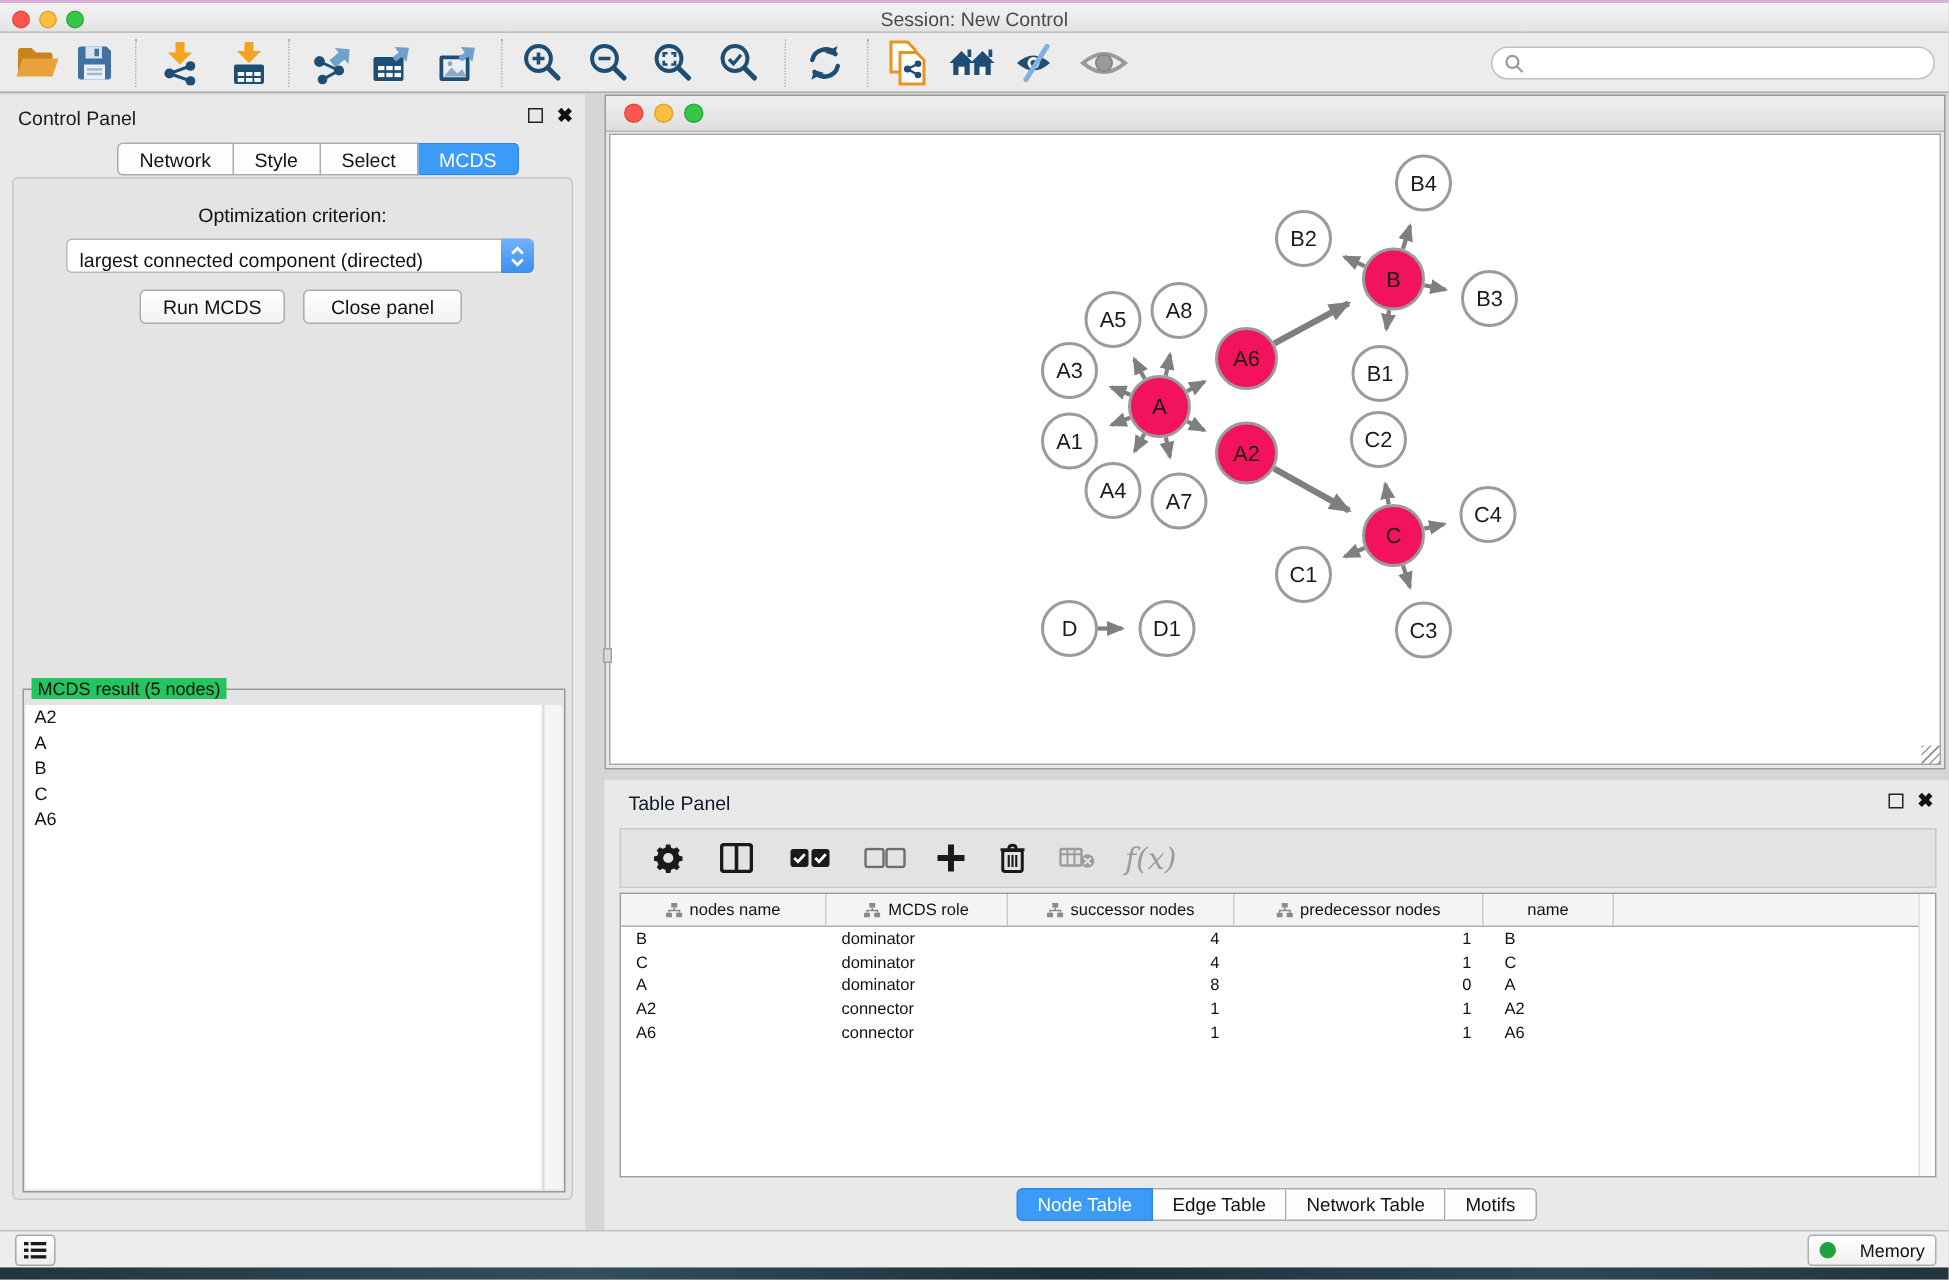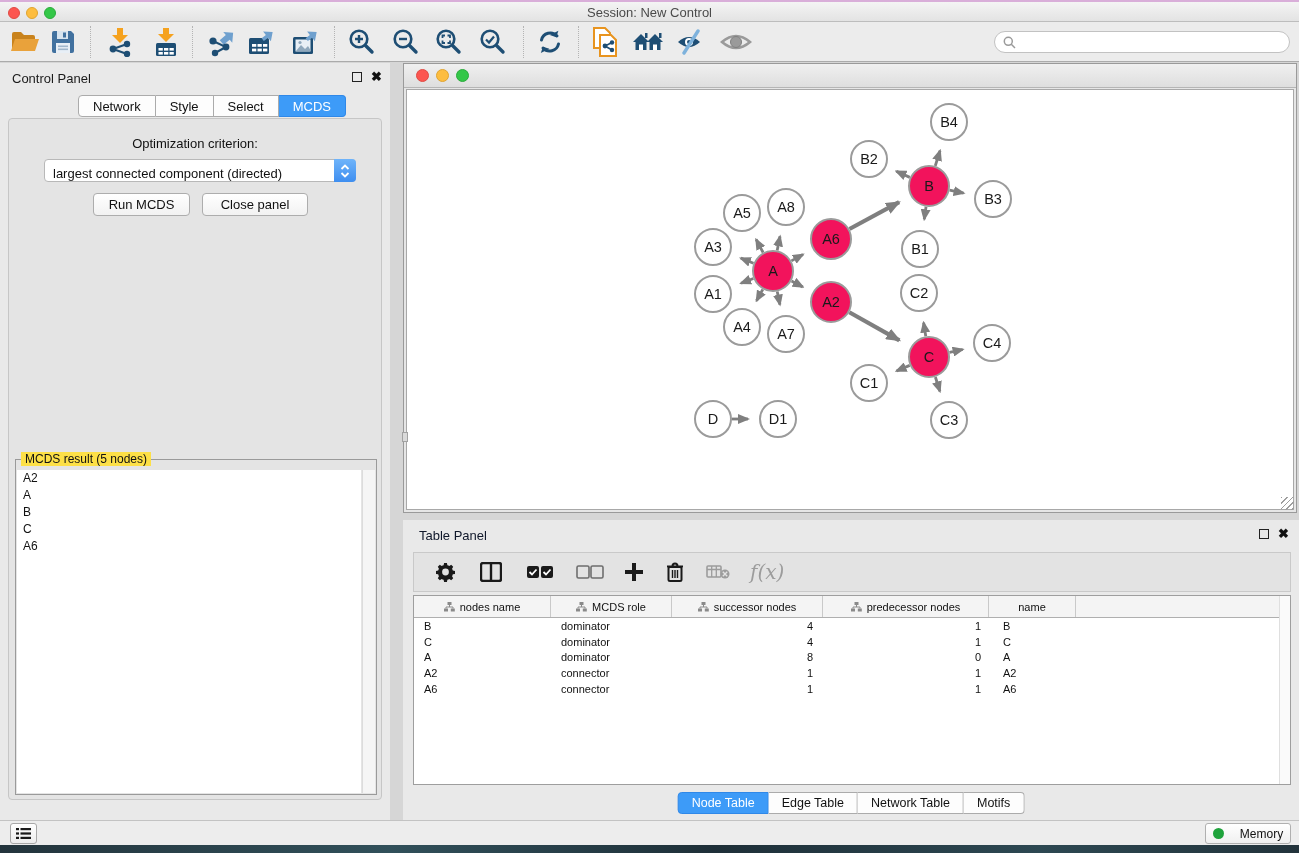--- a/index.html
+++ b/index.html
@@ -62,21 +62,21 @@
     display:flex; flex-direction:column; align-items:center; justify-content:center; }
   .dd-stepper svg { display:block; }
   .cp-btn { position:absolute; top:74px; height:23px; background:linear-gradient(#FFFFFF,#F2F2F2);
     border:1px solid #ADADAD; border-radius:4px; font-size:13px; color:#111;
     font-family:"Liberation Sans", sans-serif; cursor:pointer; }
   .btn-run { left:84px; width:97px; }
   .btn-close { left:193px; width:106px; }
 
   .result-group { position:absolute; left:6px; top:340px; width:362px; height:336px;
     border:1px solid #9A9A9A; }
-  .result-legend { position:absolute; left:5px; top:-8px; background:#fde047;
+  .result-legend { position:absolute; left:5px; top:-8px; background:#22c55e;
     padding:0 4px; font-size:12px; color:#111; }
   .result-list { position:absolute; left:1px; top:10px; right:15px; bottom:1px;
     background:#fff; overflow:hidden; }
   .result-list div { font-size:12px; color:#111; padding:1px 6px; line-height:15px; }
   .result-scroll { position:absolute; right:1px; top:10px; width:13px; bottom:1px;
     background:#F5F5F5; border-left:1px solid #DCDCDC; }
 
   
   .net-frame { position:absolute; left:403px; top:0px; width:894px; height:450px;
     background:#E6E6E6; border:1px solid #9A9A9A; }

